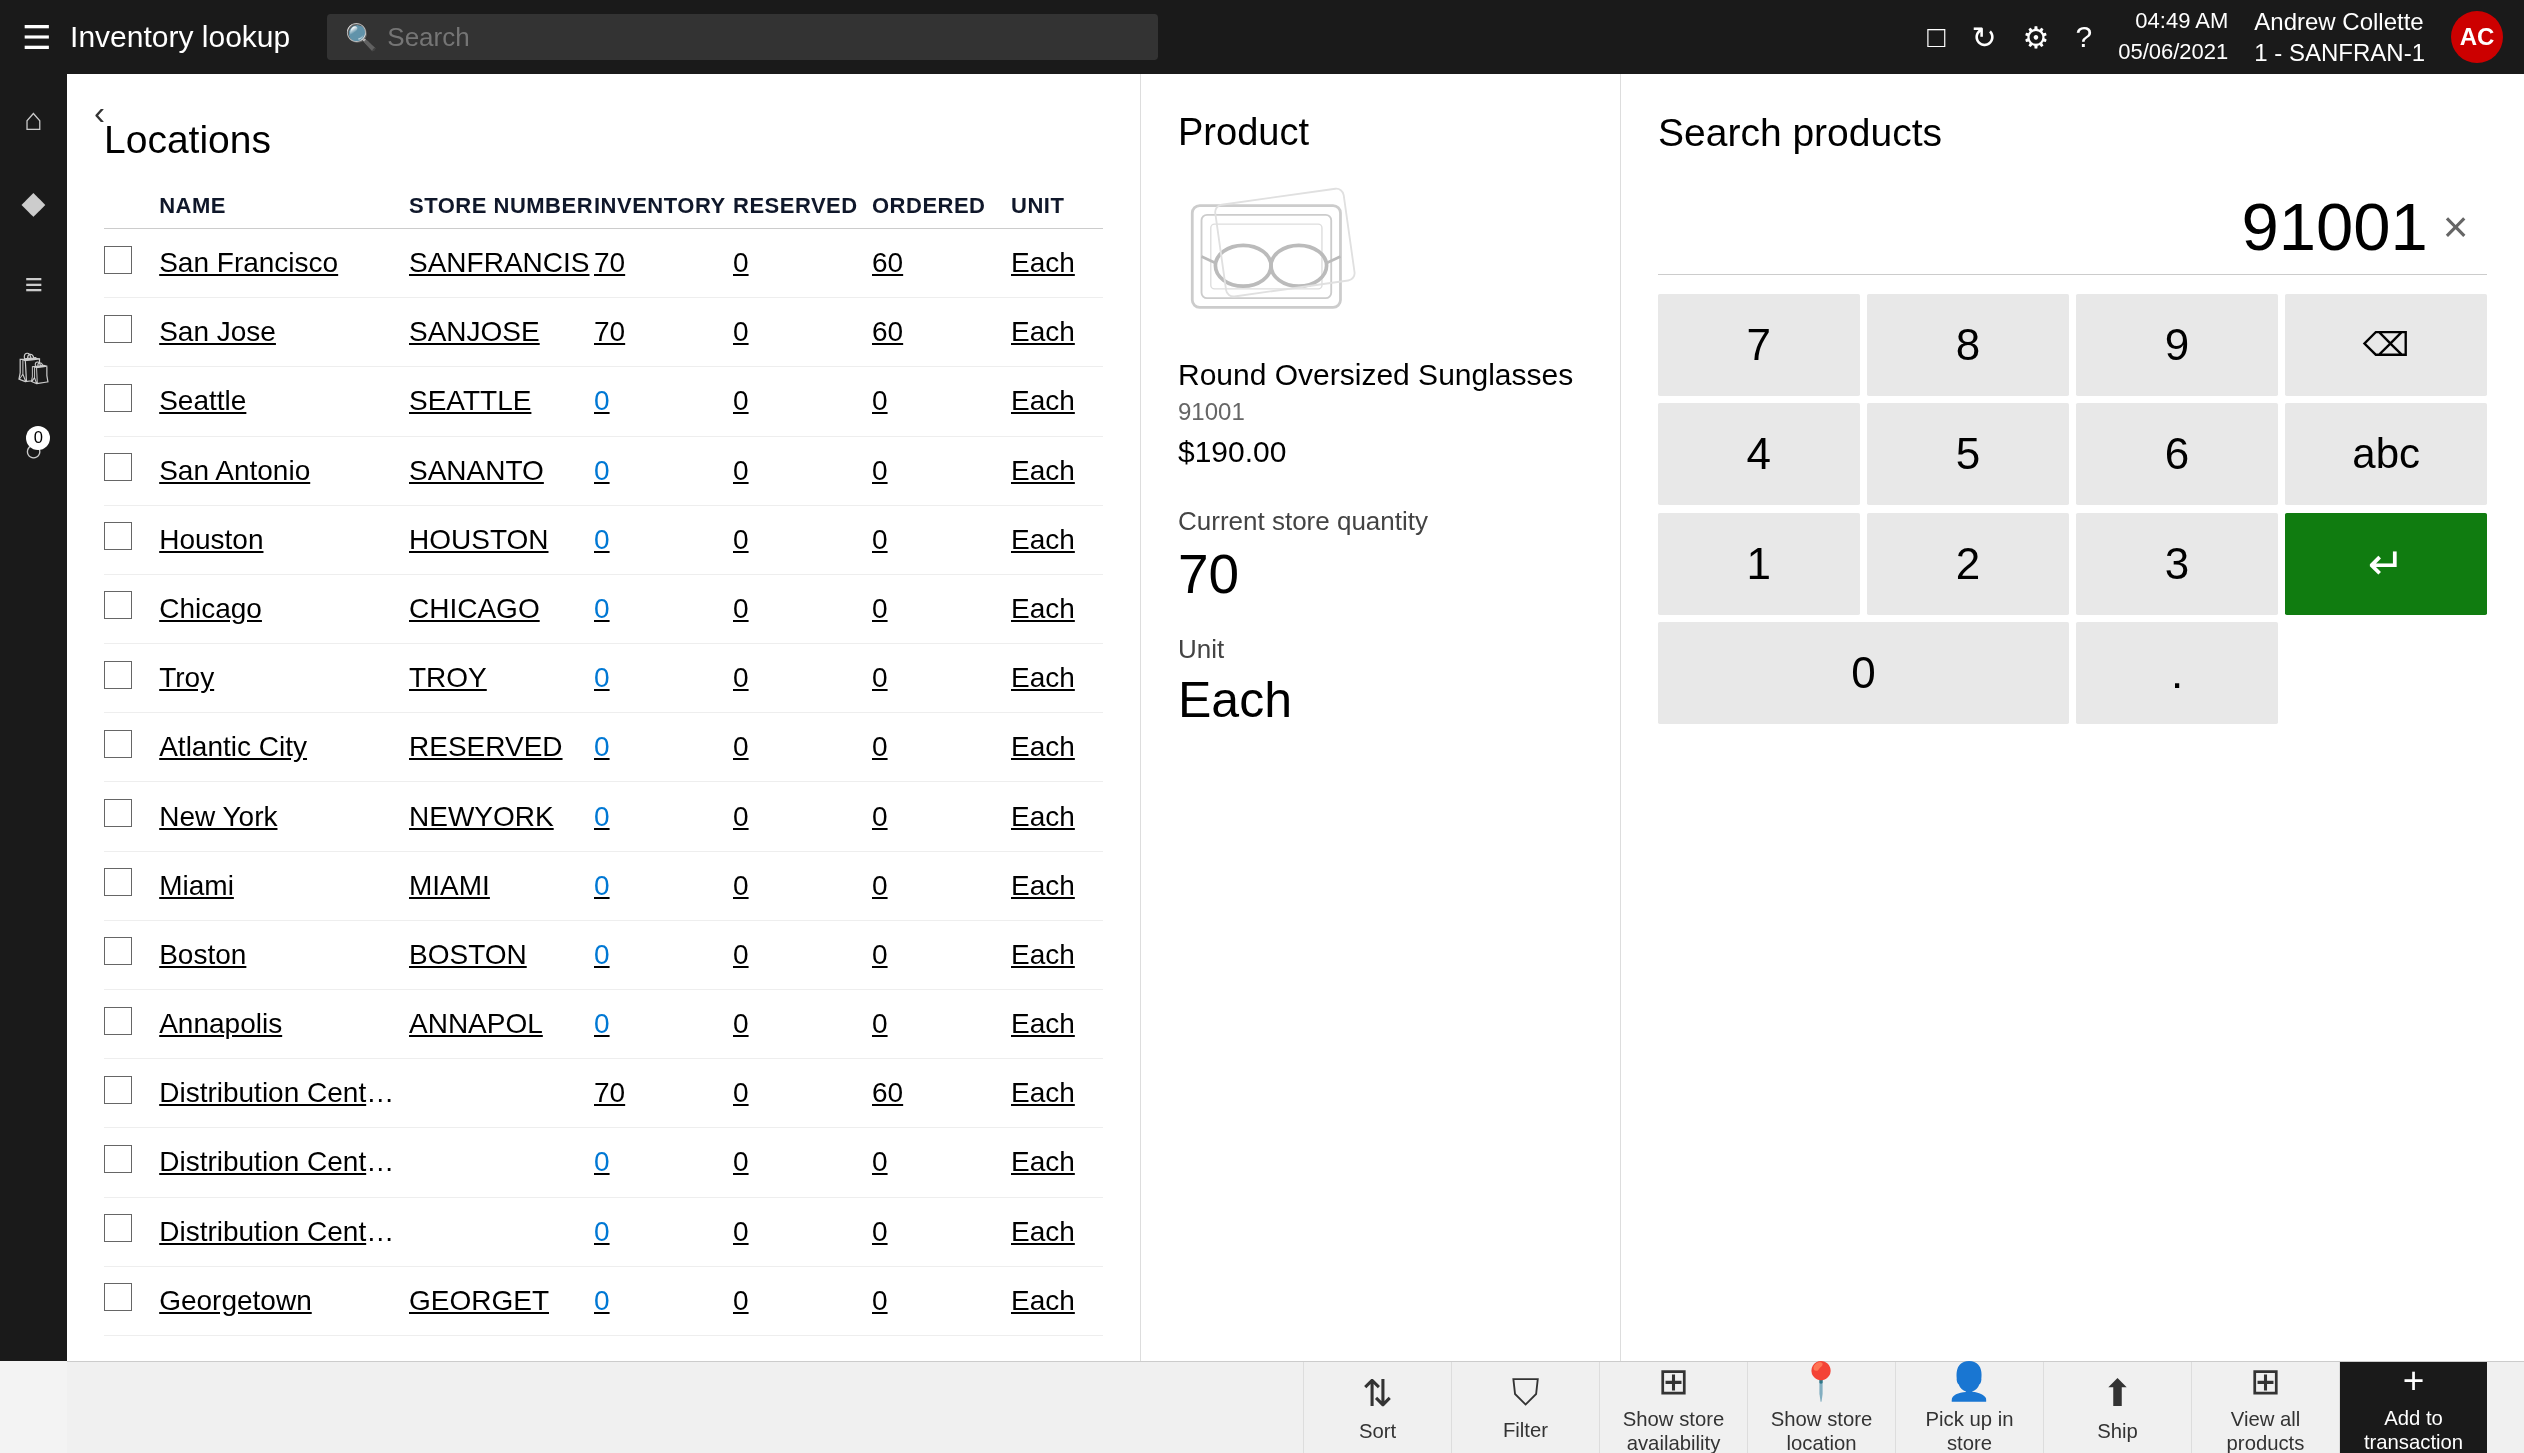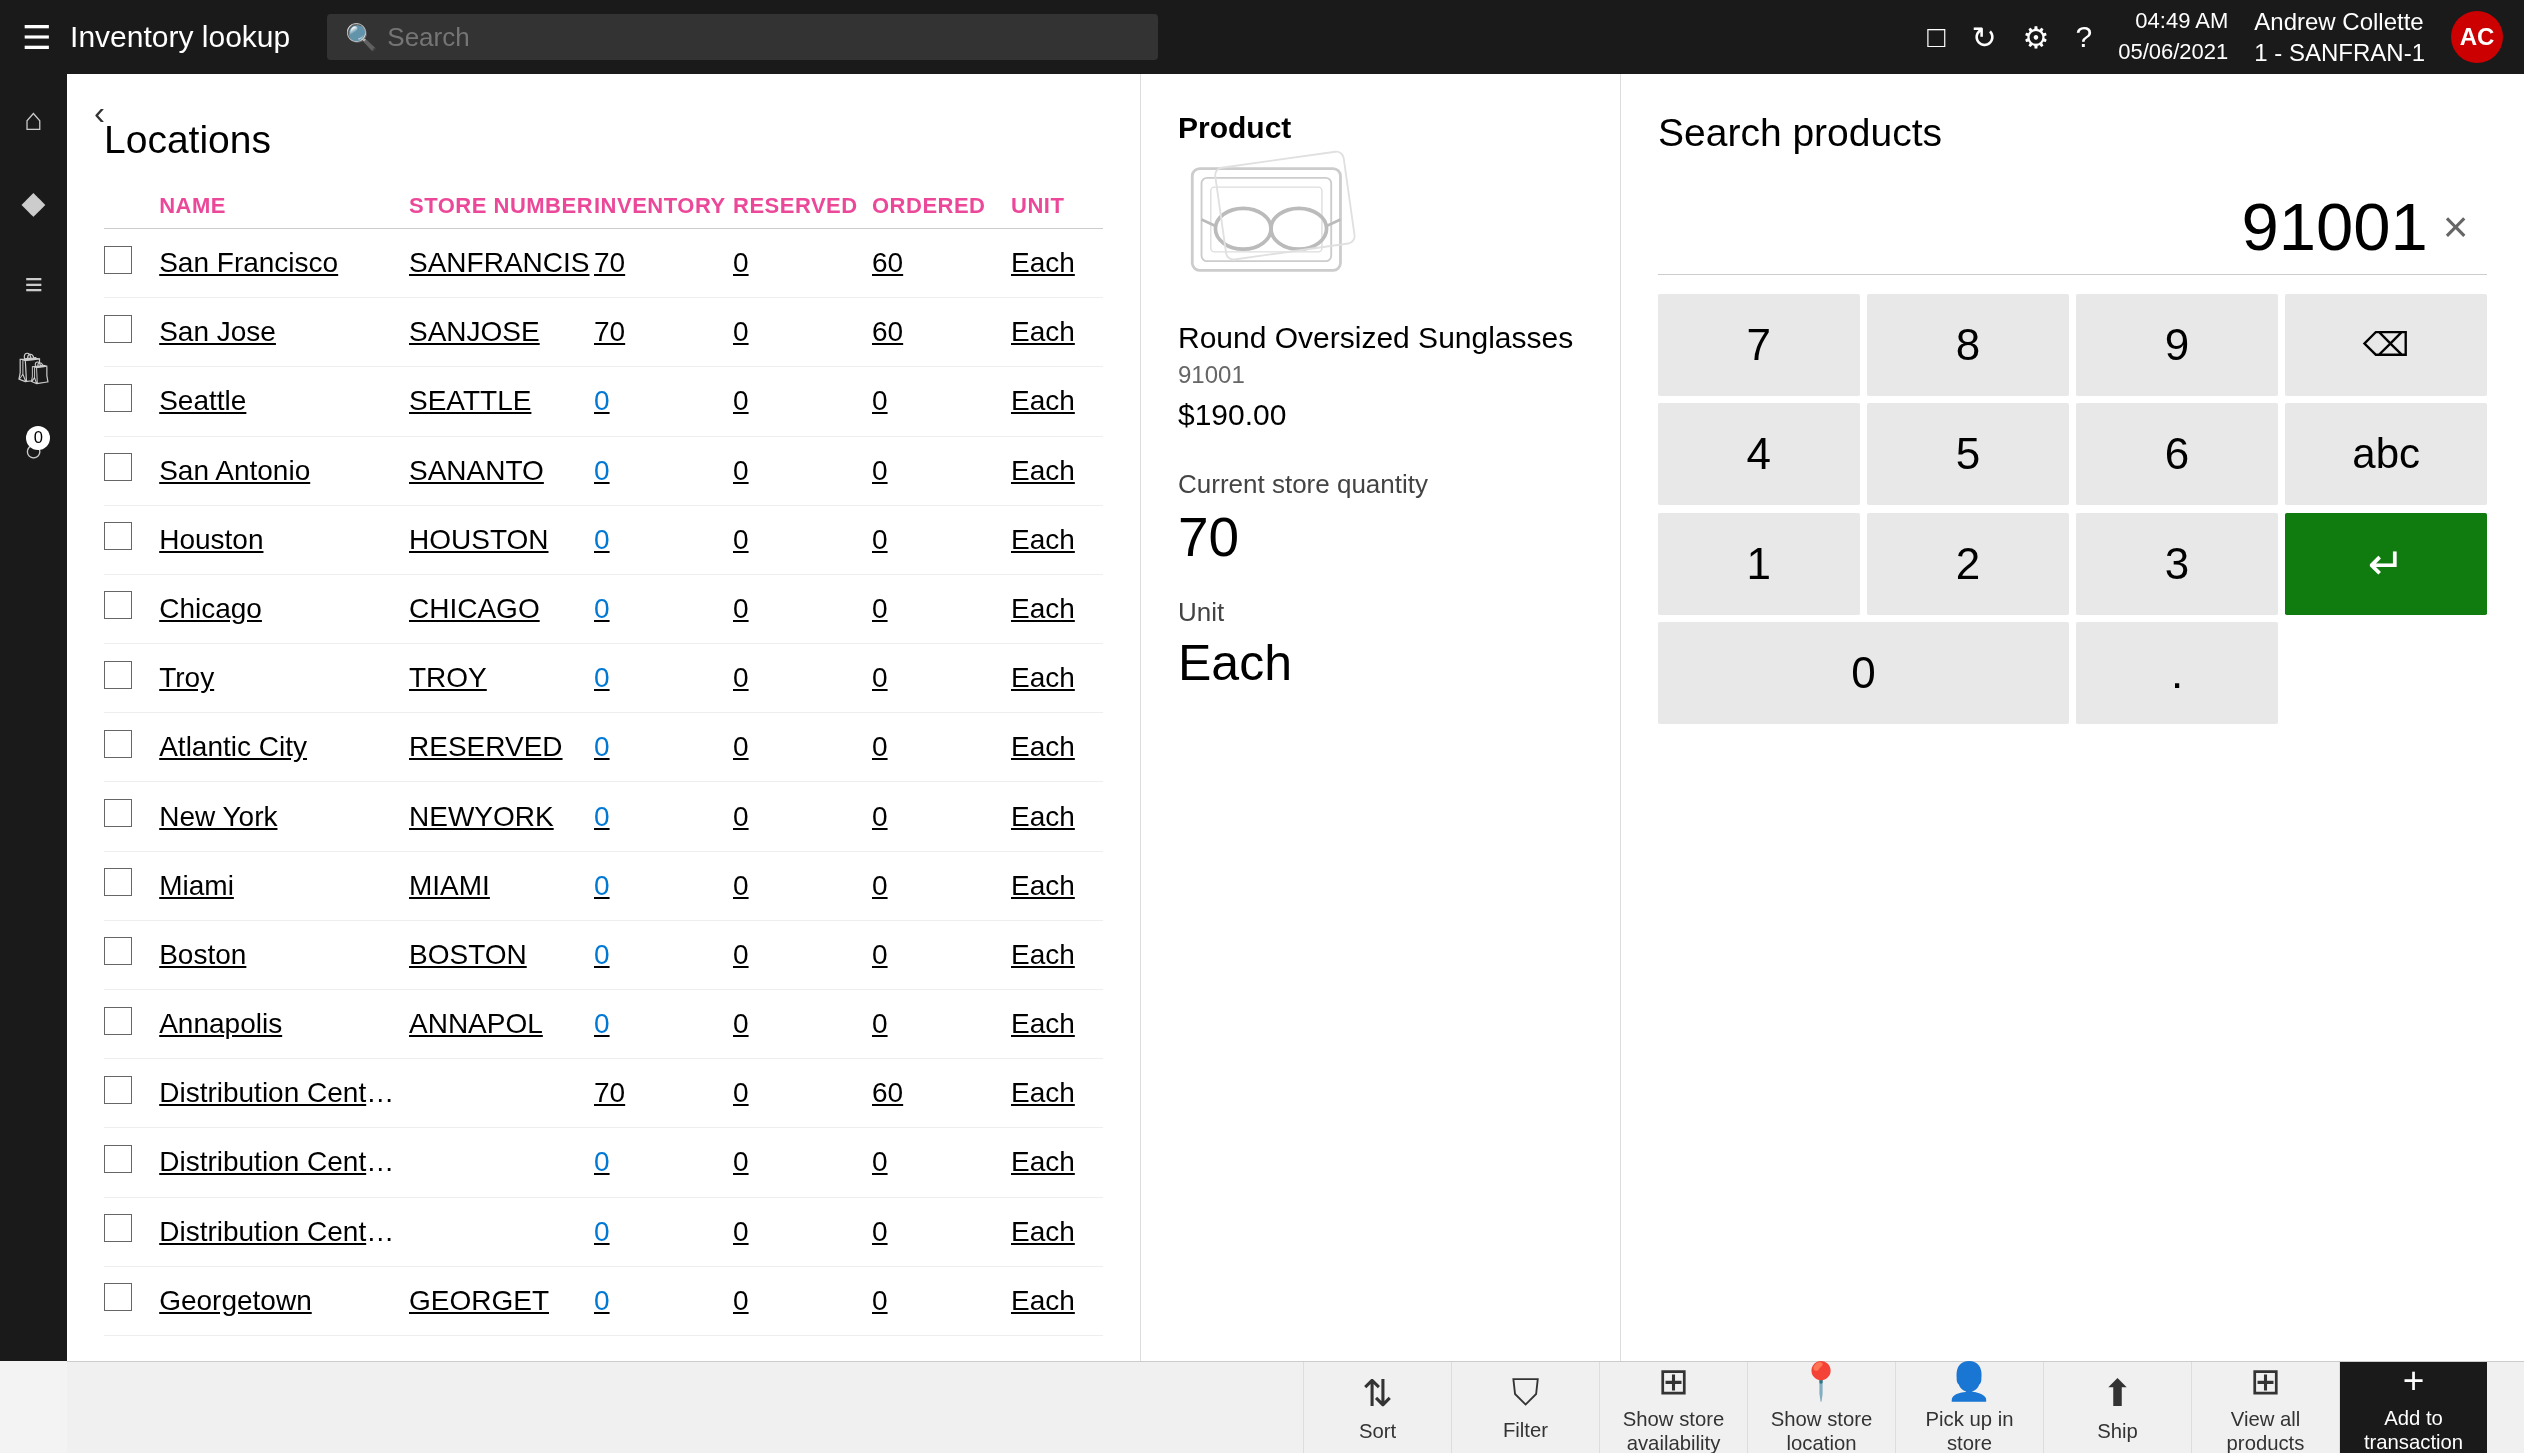--- a/index.html
+++ b/index.html
@@ -52,39 +52,39 @@
     
     .locations-panel {
       flex: 0 0 831px; border-right: 0.9px solid #ddd; display: flex; flex-direction: column;
       padding: 37px 37px 18.5px 37px;
       justify-content: center;
     }
     .locations-title { font-size: 39px; font-weight: 300; margin-bottom: 22px; }
 
     .table-header {
       display: grid; grid-template-columns: 46px 259px 185px 139px 139px 139px 92px;
-      padding: 9.2px 0; border-bottom: 0.9px solid #ccc; color: #ec4899; font-size: 22px; font-weight: 600;
+      padding: 9.2px 0; border-bottom: 0.9px solid #ccc; color: #0f172a; font-size: 22px; font-weight: 600;
       text-transform: uppercase; letter-spacing: 0.5px;
     }
     .table-row {
       display: grid; grid-template-columns: 46px 259px 185px 139px 139px 139px 92px;
       padding: 16.6px 0; border-bottom: 0.9px solid #eee; align-items: center; font-size: 28px; text-decoration: underline;
     }
     .table-cell { overflow: hidden; text-overflow: ellipsis; white-space: nowrap; }
     .checkbox {
       width: 28px; height: 28px; border: 1.8px solid #666; display: inline-block; cursor: pointer;
     }
     .col-name { padding-left: 9.2px; }
     .col-num { text-align: left; }
 
     
     .product-panel {
       flex: 0 0 480px; border-right: 0.9px solid #ddd; padding: 37px;
     }
-    .product-title { font-size: 30px; font-weight: 700; }
+    .product-title { font-size: 38px; font-weight: 400; margin-bottom: 28px; }
     .product-image-container {
       width: 185px; height: 148px; display: flex; align-items: center; justify-content: center;
       margin-bottom: 28px;
     }
     .product-name { font-size: 30px; font-weight: 400; margin-bottom: 5.5px; }
     .product-id { font-size: 24px; color: #666; margin-bottom: 9.2px; }
     .product-price { font-size: 30px; margin-bottom: 37px; }
     .product-qty-label { font-size: 26px; color: #444; margin-bottom: 5.5px; }
     .product-qty { font-size: 55px; font-weight: 300; margin-bottom: 28px; }
     .product-unit-label { font-size: 26px; color: #444; margin-bottom: 5.5px; }

